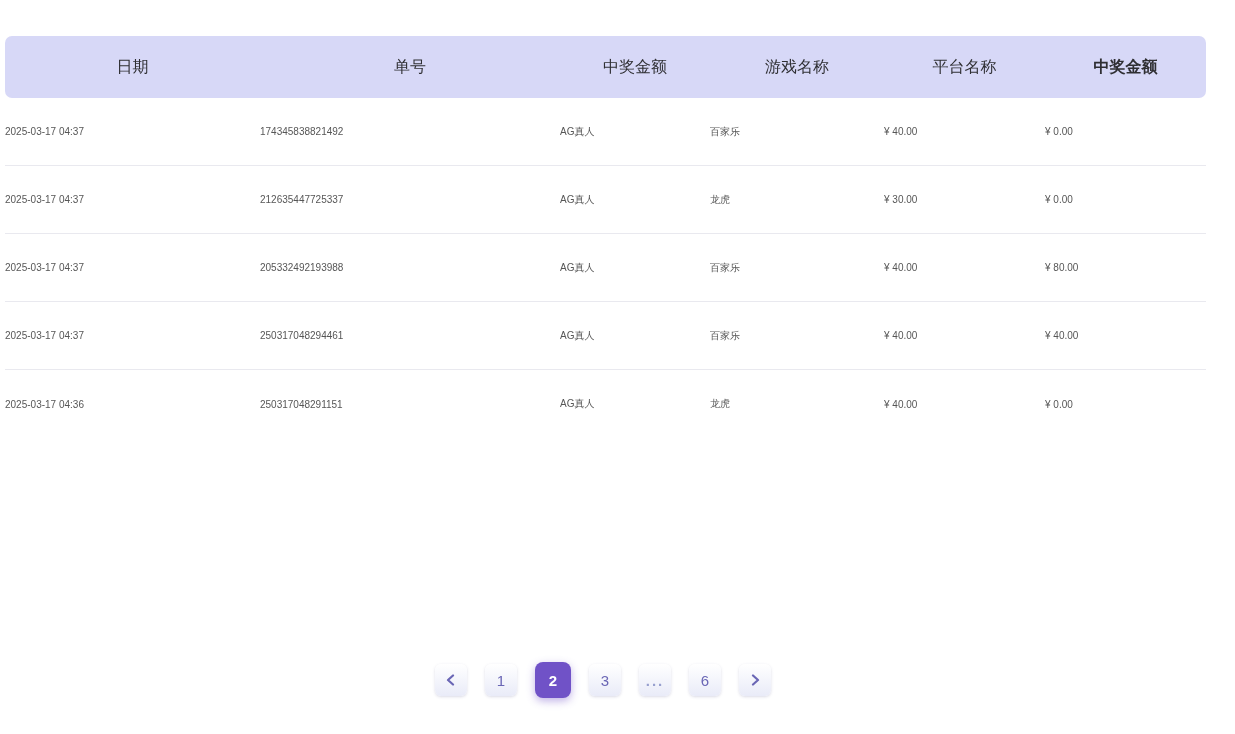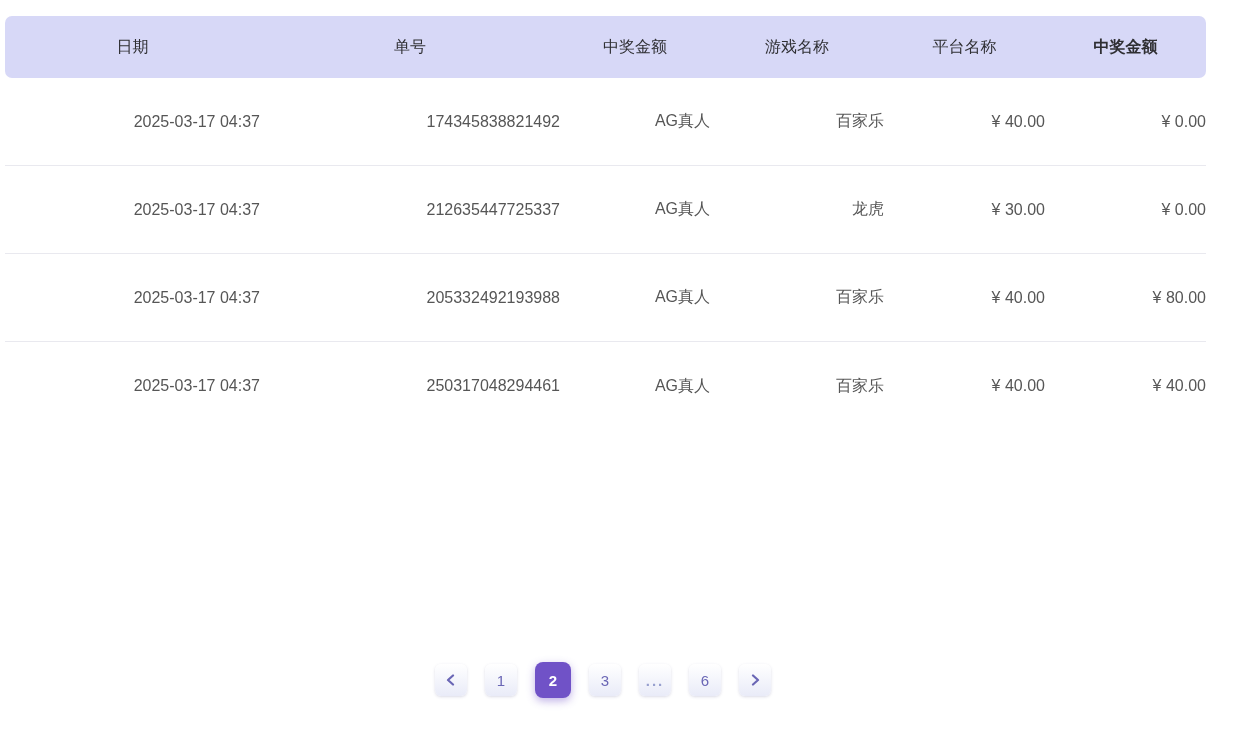--- a/index.html
+++ b/index.html
@@ -13,31 +13,31 @@
     --page-btn-top:#ffffff;
     --page-btn-bottom:#e9ebf8;
   }
   *{box-sizing:border-box;}
   html,body{margin:0;padding:0;}
   body{
     width:1235px;height:734px;background:#ffffff;position:relative;
     font-family:"Liberation Sans","DejaVu Sans",sans-serif;
     overflow:hidden;
   }
-  .table-wrap{position:absolute;left:5px;top:16px;width:1201px;}
+  .table-wrap{position:absolute;left:5px;top:36px;width:1201px;}
   table{border-collapse:separate;border-spacing:0;table-layout:fixed;width:1201px;}
   thead th{
     height:62px;background:var(--header-bg);color:var(--header-text);
     font-size:16px;font-weight:400;text-align:center;padding:0;
   }
   thead th:first-child{border-top-left-radius:7px;border-bottom-left-radius:7px;}
   thead th:last-child{border-top-right-radius:7px;border-bottom-right-radius:7px;font-weight:bold;}
   tbody td{
-    height:88px;text-align:right;vertical-align:middle;
-    font-size:16px;color:var(--body-text);
+    height:68px;text-align:left;vertical-align:middle;
+    font-size:10px;color:var(--body-text);
     border-bottom:1px solid var(--row-divider);padding:0;
   }
   tbody tr:last-child td{border-bottom:none;}
   .pagination{
     position:absolute;left:0;top:662px;width:1206px;
     display:flex;justify-content:center;align-items:center;gap:18px;
   }
   .page-btn{
     min-width:32px;height:32px;padding:0 6px;border:none;border-radius:6px;
     background:linear-gradient(180deg,var(--page-btn-top) 0%,var(--page-btn-bottom) 100%);
@@ -104,20 +104,28 @@
         <td>¥ 80.00</td>
       </tr>
       <tr>
         <td>2025-03-17 04:37</td>
         <td>250317048294461</td>
         <td>AG真人</td>
         <td>百家乐</td>
         <td>¥ 40.00</td>
         <td>¥ 40.00</td>
       </tr>
+      <tr>
+        <td>2025-03-17 04:36</td>
+        <td>250317048291151</td>
+        <td>AG真人</td>
+        <td>龙虎</td>
+        <td>¥ 40.00</td>
+        <td>¥ 0.00</td>
+      </tr>
     </tbody>
   </table>
 </div>
 
 <div class="pagination">
   <button class="page-btn">
     <svg class="chev" width="12" height="12" viewBox="0 0 12 12">
       <polyline points="8,1.5 3,6 8,10.5" fill="none" stroke="currentColor" stroke-width="2.2" stroke-linecap="round" stroke-linejoin="round"></polyline>
     </svg>
   </button>

